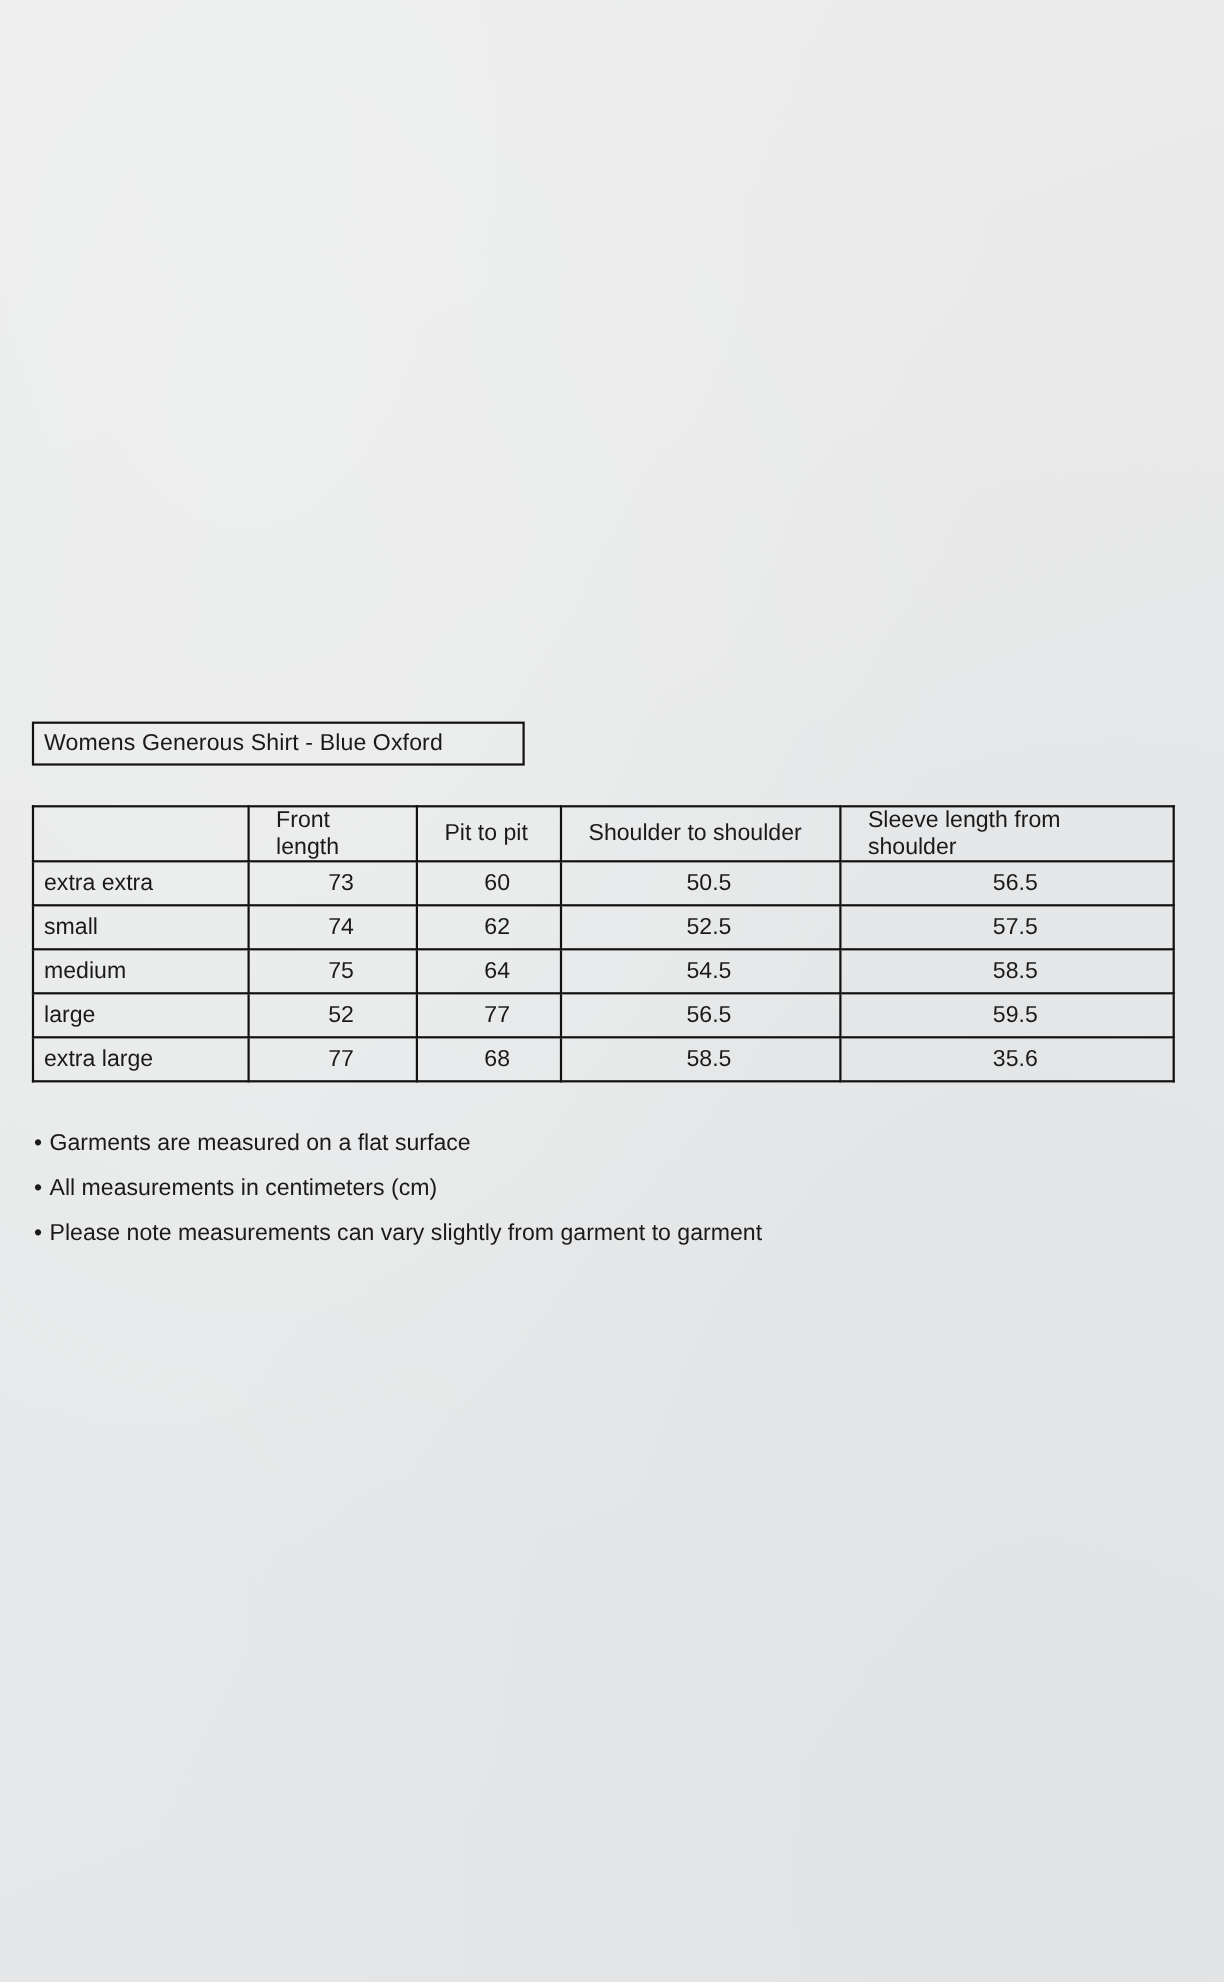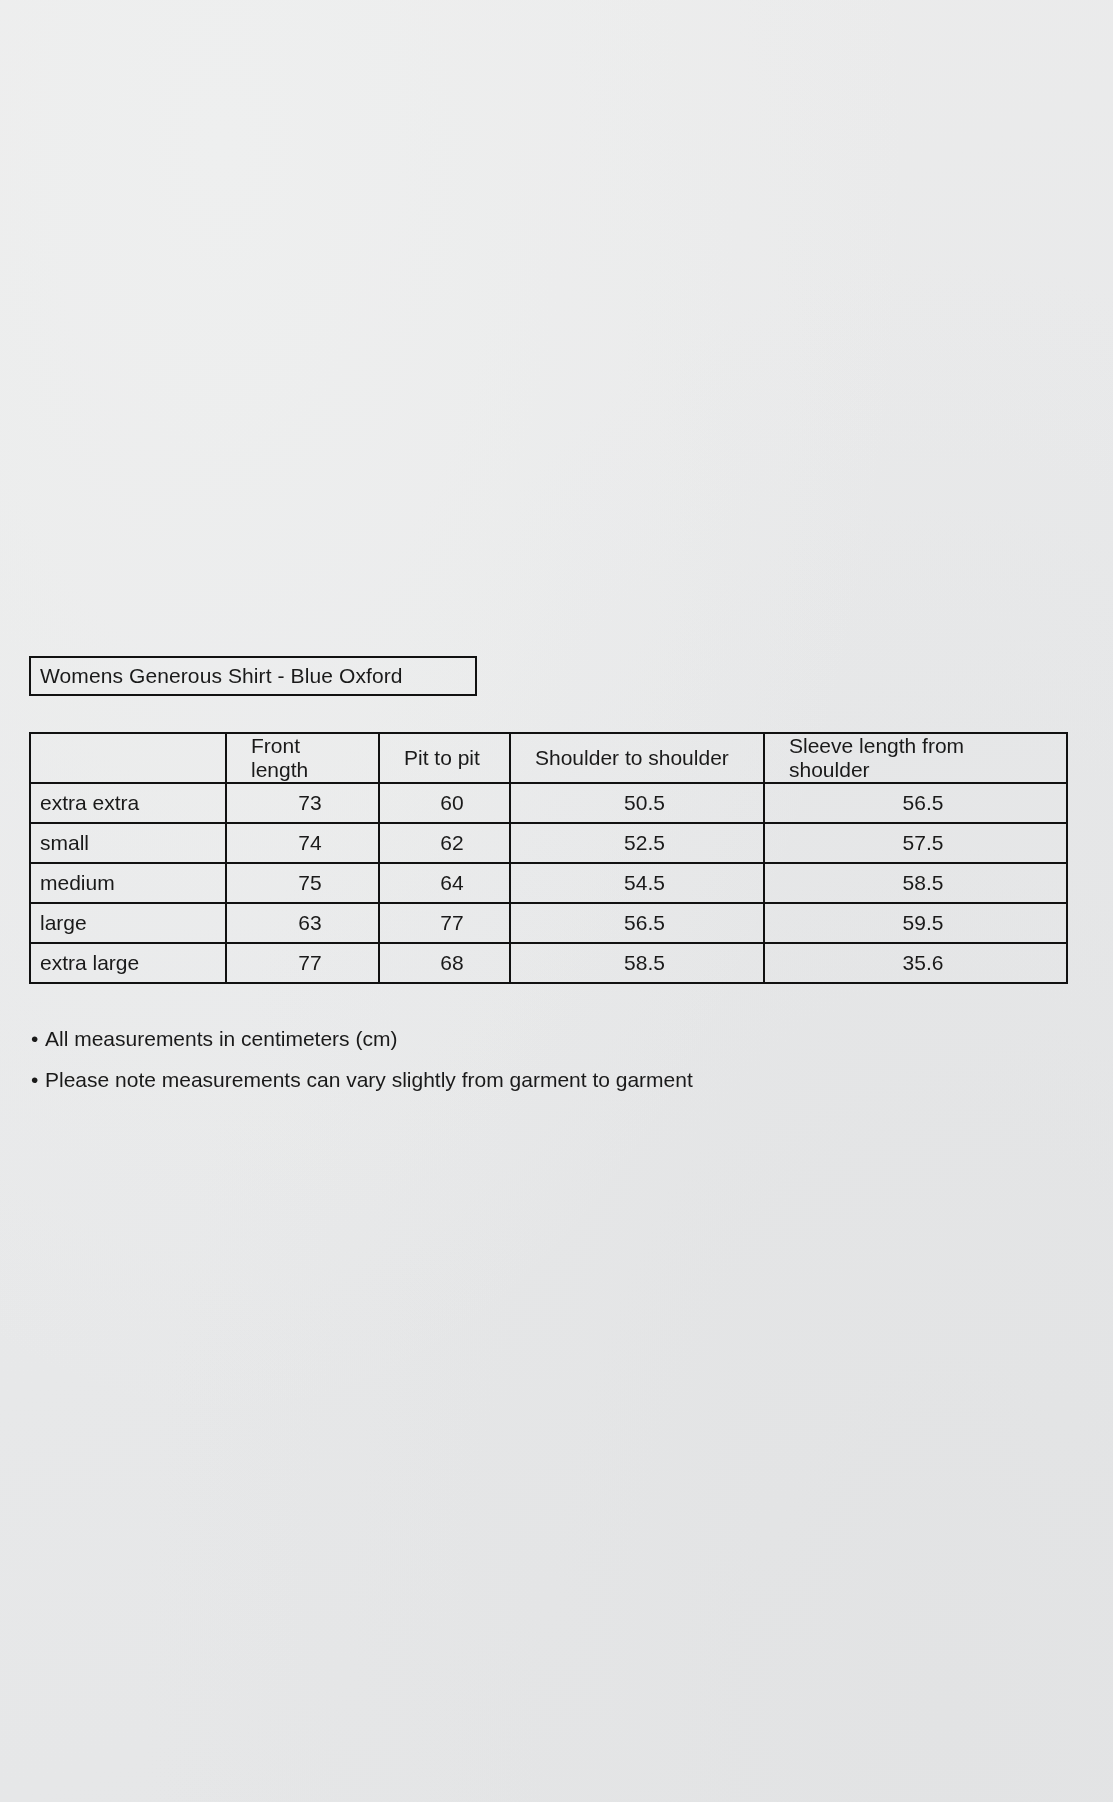--- a/index.html
+++ b/index.html
@@ -149,37 +149,40 @@
       </tr>
       <tr>
         <td class="size-label">medium</td>
         <td class="num">75</td>
         <td class="num">64</td>
         <td class="num">54.5</td>
         <td class="num">58.5</td>
       </tr>
       <tr>
         <td class="size-label">large</td>
-        <td class="num">63</td>
+        <td class="num">52</td>
         <td class="num">77</td>
         <td class="num">56.5</td>
         <td class="num">59.5</td>
       </tr>
       <tr>
         <td class="size-label">extra large</td>
         <td class="num">77</td>
         <td class="num">68</td>
         <td class="num">58.5</td>
         <td class="num">35.6</td>
       </tr>
     </tbody>
   </table>
 
   <div class="notes">
     <div class="note">
+      <span class="bullet">•</span><span>Garments are measured on a flat surface</span>
+    </div>
+    <div class="note">
       <span class="bullet">•</span><span>All measurements in centimeters (cm)</span>
     </div>
     <div class="note">
       <span class="bullet">•</span><span>Please note measurements can vary slightly from garment to garment</span>
     </div>
   </div>
 
 </div>
 
 </body></html>

